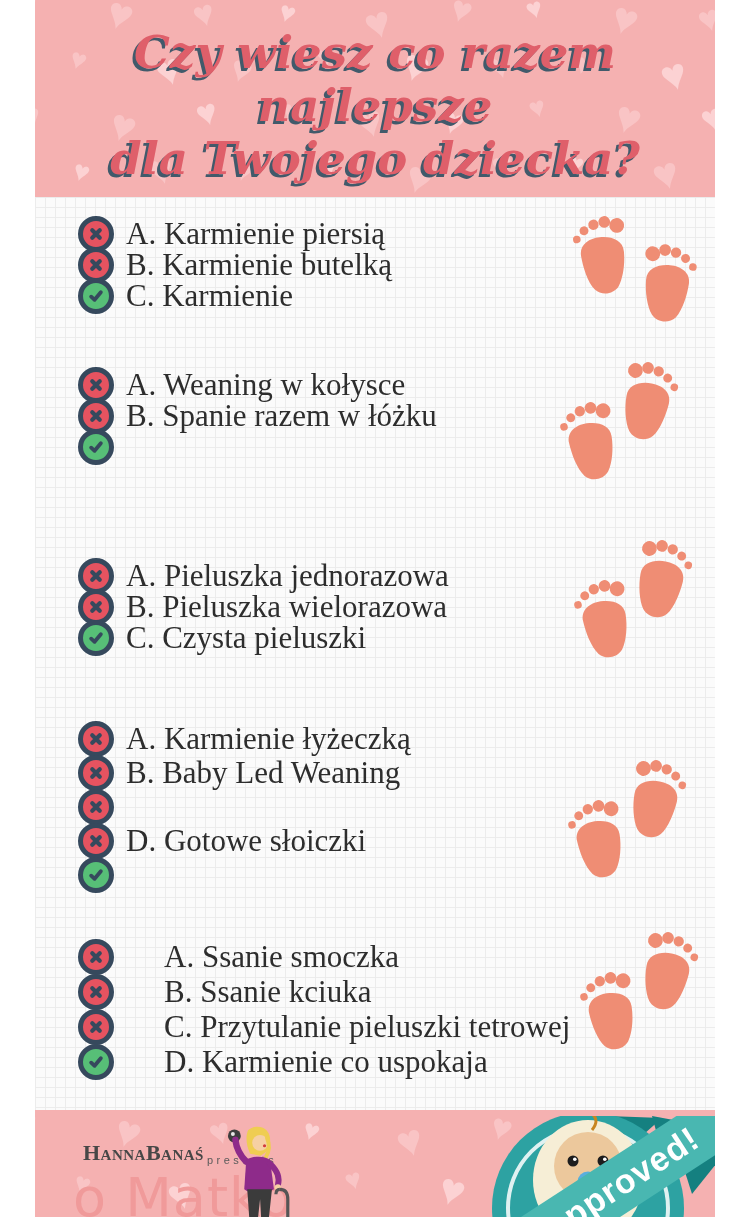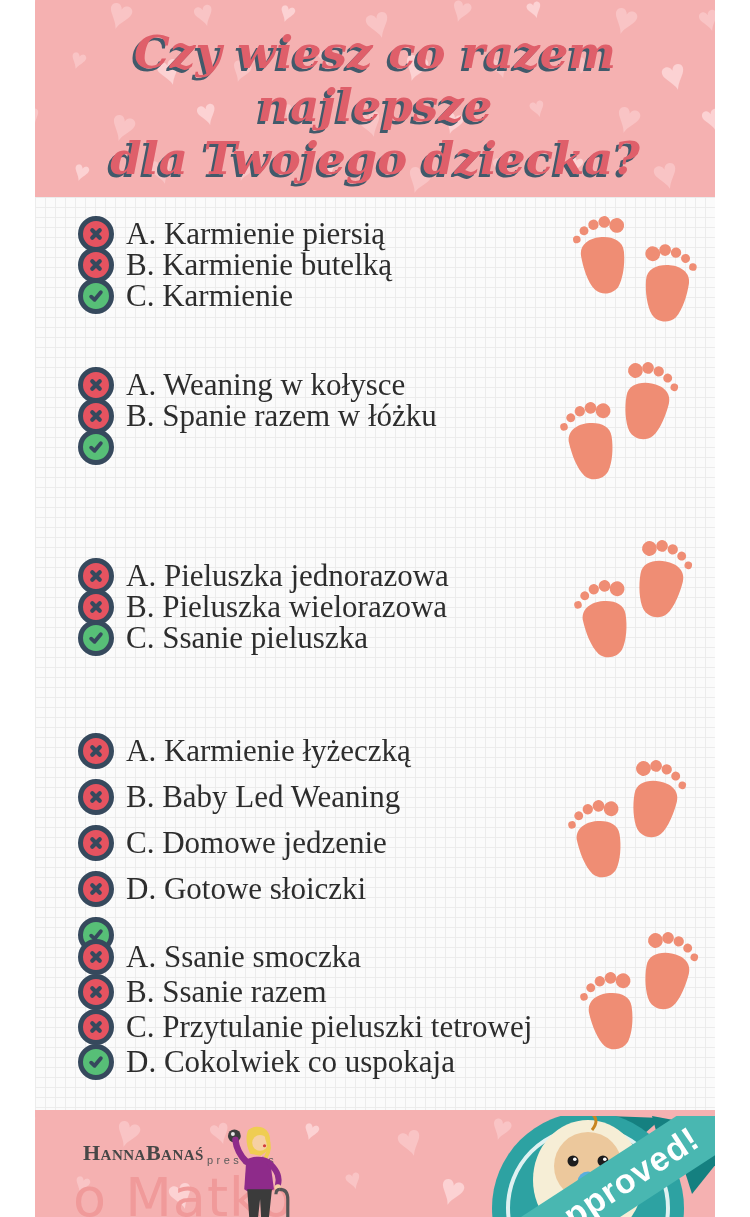--- a/index.html
+++ b/index.html
@@ -17,22 +17,22 @@
          text-shadow:-3px 3px 0 #415a6b;letter-spacing:0px;}
 
   
   .grid-area{position:absolute;left:0;top:197px;width:680px;height:913px;background-color:#fbfbfb;
       background-image:linear-gradient(#ececec 1px, transparent 1px),
                        linear-gradient(90deg,#ececec 1px, transparent 1px);
       background-size:10px 10px;overflow:hidden;}
   .section{position:absolute;left:43px;}
   .row{display:flex;align-items:center;}
   .rows31 .row{height:31px;}
-  .rows34 .row{height:34px;margin-top:12px;}
-  .rows35 .row{height:35px;}
+  .rows34 .row{height:34px;}
+  .rows35 .row{height:35px;gap:38px;}
   .badge{flex:none;width:36px;height:36px;box-sizing:border-box;border:5px solid #36495d;
          border-radius:50%;display:flex;align-items:center;justify-content:center;background:#e65360;}
   .badge.good{background:#57bf77;}
   .badge svg{width:20px;height:20px;display:block;}
   .badge svg path{stroke:#36495d;fill:none;stroke-linecap:round;stroke-linejoin:round;}
   .badge.bad svg path{stroke-width:5;}
   .badge.good svg path{stroke-width:4.6;}
   .opt{margin-left:12px;font-size:31px;color:#2d2d2d;white-space:nowrap;}
 
   
@@ -179,21 +179,21 @@
               </svg>
             </span>
         <span class="opt">B. Pieluszka wielorazowa</span>
       </div>
       <div class="row">
         <span class="badge good">
               <svg viewBox="0 0 24 24">
                 <path d="M6.2 12.8 10.3 16.6 17.8 7.6"></path>
               </svg>
             </span>
-        <span class="opt">C. Ssanie pieluszka</span>
+        <span class="opt">C. Czysta pieluszki</span>
       </div>
     </div>
 
     <div class="section rows34" style="top:525px">
       <div class="row">
         <span class="badge bad">
               <svg viewBox="0 0 24 24">
                 <path d="M7.5 7.5 16.5 16.5M16.5 7.5 7.5 16.5"></path>
               </svg>
             </span>
@@ -206,21 +206,20 @@
               </svg>
             </span>
         <span class="opt">B. Baby Led Weaning</span>
       </div>
       <div class="row">
         <span class="badge bad">
               <svg viewBox="0 0 24 24">
                 <path d="M7.5 7.5 16.5 16.5M16.5 7.5 7.5 16.5"></path>
               </svg>
             </span>
-        <span class="opt">C. Domowe jedzenie</span>
       </div>
       <div class="row">
         <span class="badge bad">
               <svg viewBox="0 0 24 24">
                 <path d="M7.5 7.5 16.5 16.5M16.5 7.5 7.5 16.5"></path>
               </svg>
             </span>
         <span class="opt">D. Gotowe słoiczki</span>
       </div>
       <div class="row">
@@ -240,37 +239,37 @@
               </svg>
             </span>
         <span class="opt">A. Ssanie smoczka</span>
       </div>
       <div class="row">
         <span class="badge bad">
               <svg viewBox="0 0 24 24">
                 <path d="M7.5 7.5 16.5 16.5M16.5 7.5 7.5 16.5"></path>
               </svg>
             </span>
-        <span class="opt">B. Ssanie razem</span>
+        <span class="opt">B. Ssanie kciuka</span>
       </div>
       <div class="row">
         <span class="badge bad">
               <svg viewBox="0 0 24 24">
                 <path d="M7.5 7.5 16.5 16.5M16.5 7.5 7.5 16.5"></path>
               </svg>
             </span>
         <span class="opt">C. Przytulanie pieluszki tetrowej</span>
       </div>
       <div class="row">
         <span class="badge good">
               <svg viewBox="0 0 24 24">
                 <path d="M6.2 12.8 10.3 16.6 17.8 7.6"></path>
               </svg>
             </span>
-        <span class="opt">D. Cokolwiek co uspokaja</span>
+        <span class="opt">D. Karmienie co uspokaja</span>
       </div>
     </div>
 
     <div class="feet feetA" style="left:536px;top:16px">
       <svg class="foot fl" viewBox="0 0 72 100">
             <g>
               <circle cx="10.5" cy="26" r="4.4"></circle>
               <circle cx="20.5" cy="17.5" r="5.2"></circle>
               <circle cx="32.5" cy="12.5" r="6"></circle>
               <circle cx="45.5" cy="11.5" r="6.8"></circle>

